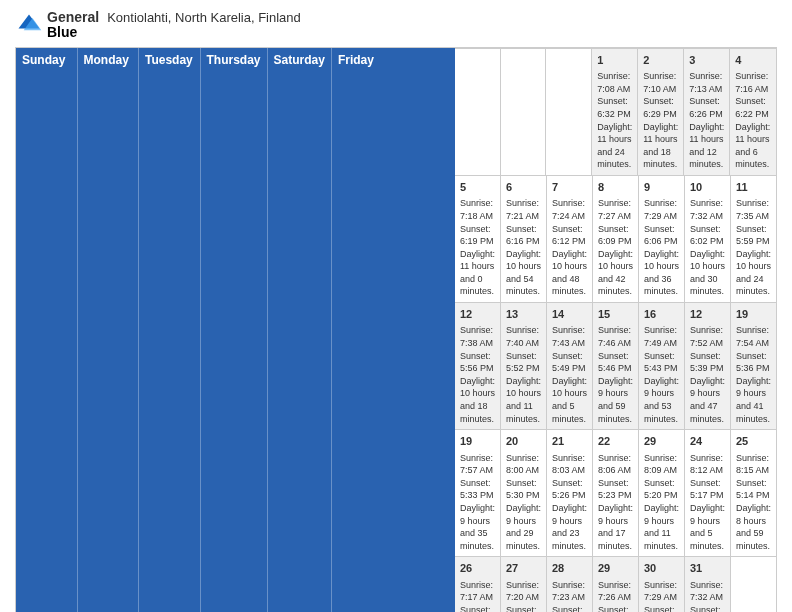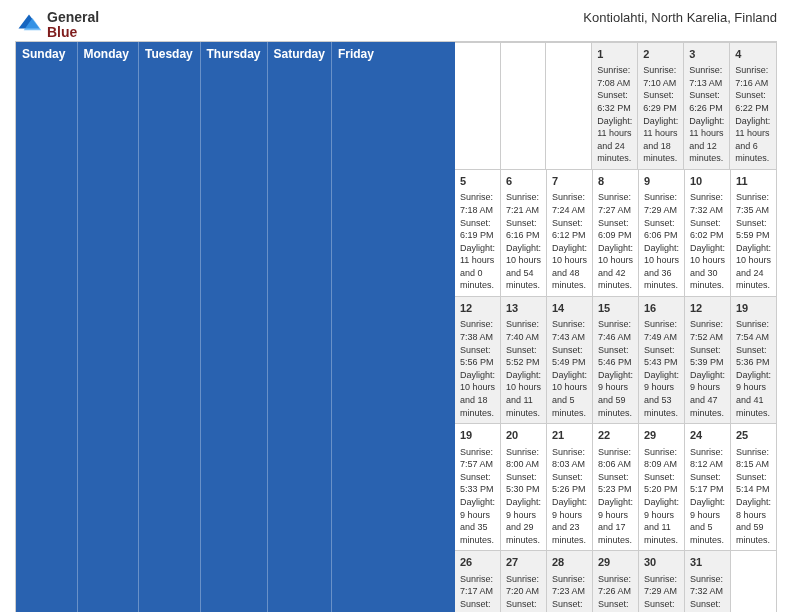--- a/index.html
+++ b/index.html
@@ -12,35 +12,36 @@
     }
     .page {
       width: 792px;
       height: 612px;
       padding: 10px 15px;
       display: flex;
       flex-direction: column;
     }
     .header {
       display: flex;
-      justify-content: space-between;
       align-items: flex-start;
+      margin-bottom: 6px;
+      gap: 8px;
     }
     .logo {
       display: flex;
       align-items: center;
       gap: 4px;
     }
     .logo-text {
       font-size: 14px;
       font-weight: bold;
       line-height: 1.1;
     }
     .logo-general { color: #333; }
-    .logo-blue { color: #7f1d1d; }
+    .logo-blue { color: #000000; }
     .logo-icon {
       width: 28px;
       height: 28px;
     }
     .title-block {
       text-align: right;
     }
     .month-title {
       font-size: 32px;
       font-weight: normal;

